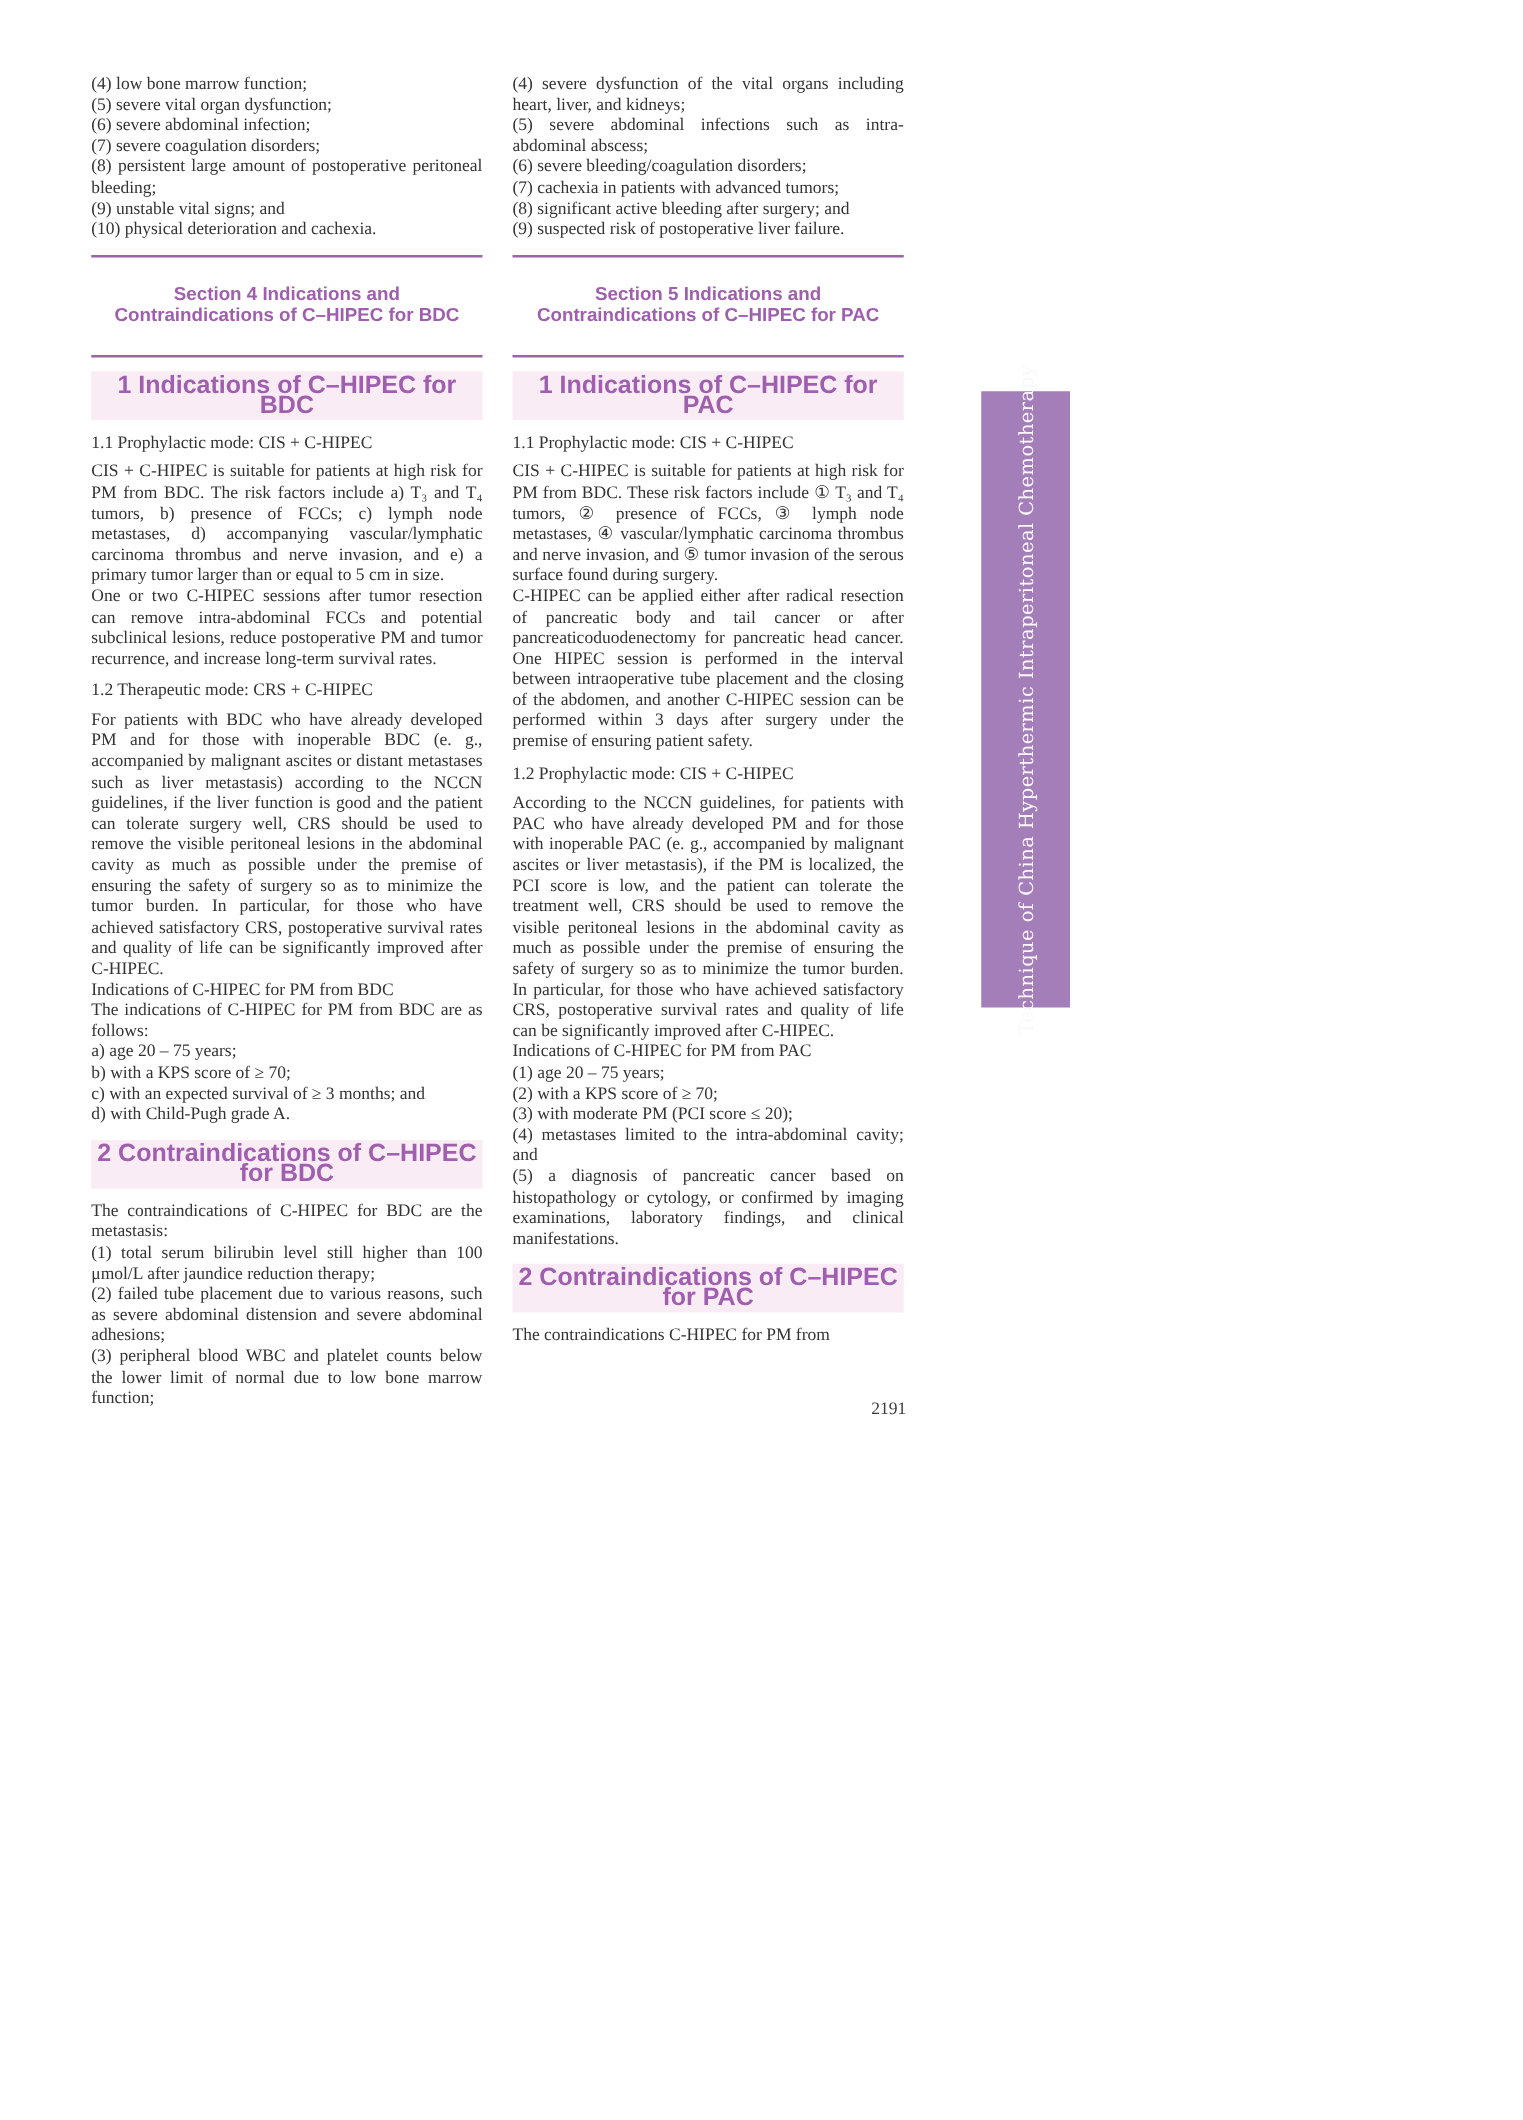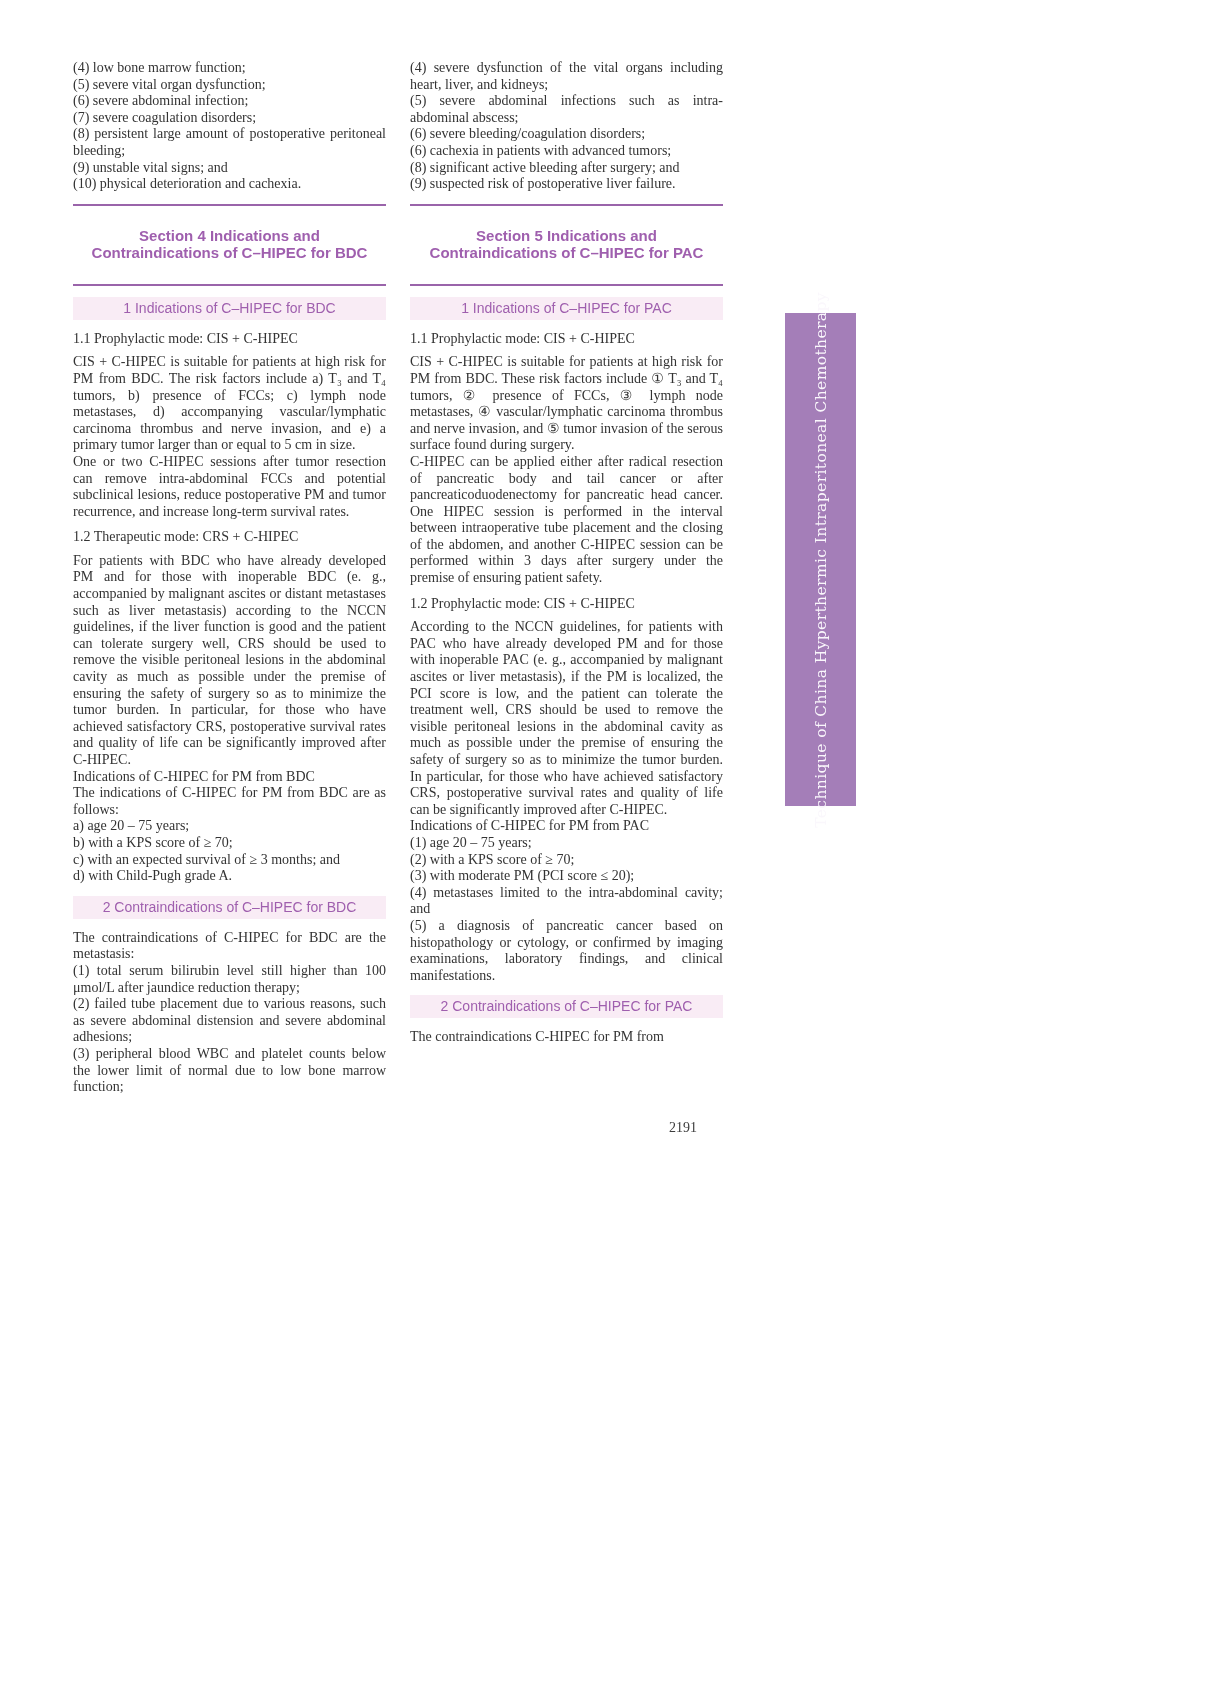--- a/index.html
+++ b/index.html
@@ -47,22 +47,22 @@
     line-height: 17.5px;
     text-align: center;
   }
 
   .sub-banner {
     margin: 11px 0;
     padding: 3px 0 4px 0;
     background: var(--subheader-bg);
     color: var(--header-purple);
     font-family: "Liberation Sans", sans-serif;
-    font-weight: normal;
-    font-size: 14px;
+    font-weight: bold;
+    font-size: 20px;
     line-height: 16px;
     text-align: center;
   }
 
   h3.subheading {
     margin: 9px 0 7px 0;
     font-size: 14px;
     font-weight: normal;
     line-height: 16.6px;
     text-align: left;
@@ -83,21 +83,21 @@
     transform: rotate(180deg);
     color: #faf7fc;
     font-family: "DejaVu Serif", serif;
     font-size: 15.5px;
     letter-spacing: 0.4px;
     white-space: nowrap;
   }
 
   .page-number {
     position: absolute;
-    left: 612px; top: 1120px;
+    left: 640px; top: 1120px;
     width: 85px;
     text-align: right;
     font-size: 14px;
     color: #3c3c3c;
   }
 </style>
 </head>
 <body>
 
 <div class="page">
@@ -138,21 +138,21 @@
     <p class="body">The contraindications of C-HIPEC for BDC are the metastasis:</p>
     <p class="body">(1) total serum bilirubin level still higher than 100 μmol/L after jaundice reduction therapy;</p>
     <p class="body">(2) failed tube placement due to various reasons, such as severe abdominal distension and severe abdominal adhesions;</p>
     <p class="body">(3) peripheral blood WBC and platelet counts below the lower limit of normal due to low bone marrow function;</p>
   </div>
 
   <div class="col col-right">
     <p class="body">(4) severe dysfunction of the vital organs including heart, liver, and kidneys;</p>
     <p class="body">(5) severe abdominal infections such as intra-abdominal abscess;</p>
     <p class="body">(6) severe bleeding/coagulation disorders;</p>
-    <p class="body">(6) cachexia in patients with advanced tumors;</p>
+    <p class="body">(7) cachexia in patients with advanced tumors;</p>
     <p class="body">(8) significant active bleeding after surgery; and</p>
     <p class="body">(9) suspected risk of postoperative liver failure.</p>
 
     <div class="section-block">
       <h2 class="section-title">
         <span>Section 5 Indications and</span><br>
         <span>Contraindications of C–HIPEC for PAC</span>
       </h2>
     </div>
 

